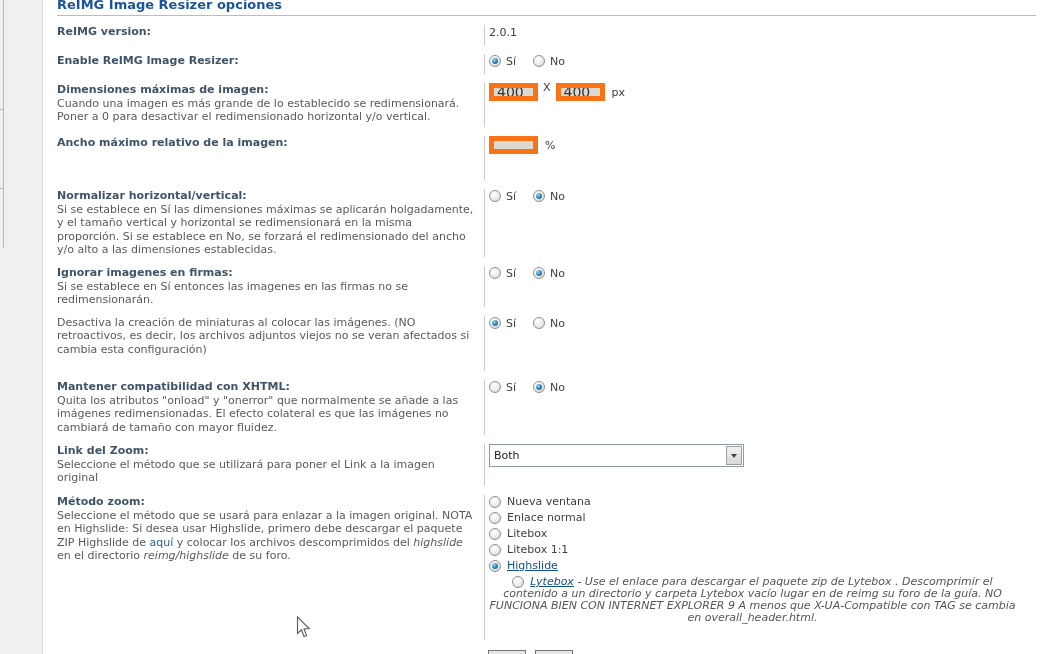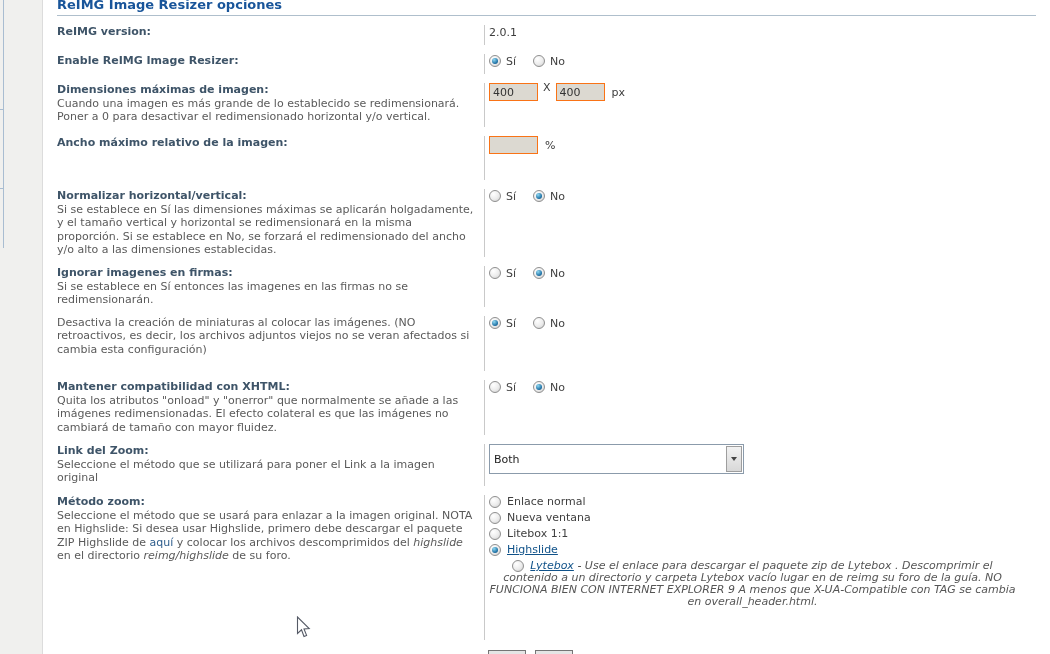--- a/index.html
+++ b/index.html
@@ -41,28 +41,28 @@
   .radio { display:inline-block; width:12px; height:12px; border:1px solid #8f8f8f; border-radius:50%;
            background:radial-gradient(circle at 35% 30%, #ffffff 0%, #ececec 55%, #c9c9c9 100%);
            position:relative; vertical-align:middle; flex:none; }
   .radio.checked::after { content:""; position:absolute; left:2px; top:2px; width:6px; height:6px; border-radius:50%;
            background:radial-gradient(circle at 35% 30%, #8fd8f2 0%, #2173a6 65%, #10456e 100%); }
   .radio-line { display:flex; align-items:flex-start; height:15px; margin-top:1px; }
   .radio-label { margin-left:5px; color:#3f3f3f; }
   .radio-label.first { margin-right:17px; }
 
   
-  .tinput { width:49px; height:18px; background:#dcd9d1; border:1px solid #f97316; font-family:"DejaVu Sans","Liberation Sans",sans-serif;
-            font-size:11px; color:#333; padding:1px 3px; }
+  .tinput { width:49px; height:18px; background:#dcd9d1; border:5px solid #f97316; font-family:"DejaVu Sans","Liberation Sans",sans-serif;
+            font-size:14px; color:#333; padding:1px 3px; }
   .dim-line { display:flex; align-items:center; }
   .x-sep { position:relative; top:-5px; margin:0 5px; color:#3c3c3c; }
   .unit { margin-left:7px; color:#3c3c3c; }
 
   
-  .select { width:255px; height:30px; background:#ffffff; border:1px solid #8b9bab; display:flex; align-items:center; position:relative; cursor:default; }
+  .select { width:255px; height:23px; background:#ffffff; border:1px solid #8b9bab; display:flex; align-items:center; position:relative; cursor:default; }
   .select .sel-text { padding-left:4px; color:#222; }
   .sel-btn { position:absolute; right:1px; top:1px; bottom:1px; width:16px; background:linear-gradient(#f2f2f2,#d8d8d8);
              border:1px solid #9e9e9e; display:flex; align-items:center; justify-content:center; }
   .sel-arrow { width:0; height:0; border-left:3.5px solid transparent; border-right:3.5px solid transparent; border-top:4px solid #444; }
 
   
   .zoom-item { display:flex; align-items:center; margin-bottom:3px; }
   .zoom-item .radio { margin-right:6px; }
   .zoom-label { color:#3f3f3f; }
   a.link { color:#105289; text-decoration:underline; cursor:pointer; }
@@ -217,25 +217,29 @@
       </div>
 
       <div class="row r-zoommethod">
         <div class="dt">
           <span class="label">Método zoom:</span>
           <span class="desc"><span>Seleccione el método que se usará para enlazar a la imagen original. NOTA en Highslide: Si desea usar Highslide, primero debe descargar el paquete ZIP Highslide de </span><a class="inline-link">aquí</a><span> y colocar los archivos descomprimidos del </span><span class="it">highslide</span><span> en el directorio </span><span class="it">reimg/highslide</span><span> de su foro.</span></span>
         </div>
         <div class="dd">
           <div class="zoom-item">
             <span class="radio"></span>
+            <span class="zoom-label">Nueva ventana</span>
+          </div>
+          <div class="zoom-item">
+            <span class="radio"></span>
             <span class="zoom-label">Enlace normal</span>
           </div>
           <div class="zoom-item">
             <span class="radio"></span>
-            <span class="zoom-label">Nueva ventana</span>
+            <span class="zoom-label">Litebox</span>
           </div>
           <div class="zoom-item">
             <span class="radio"></span>
             <span class="zoom-label">Litebox 1:1</span>
           </div>
           <div class="zoom-item">
             <span class="radio checked"></span>
             <a class="link">Highslide</a>
           </div>
           <div class="lytebox-block">

